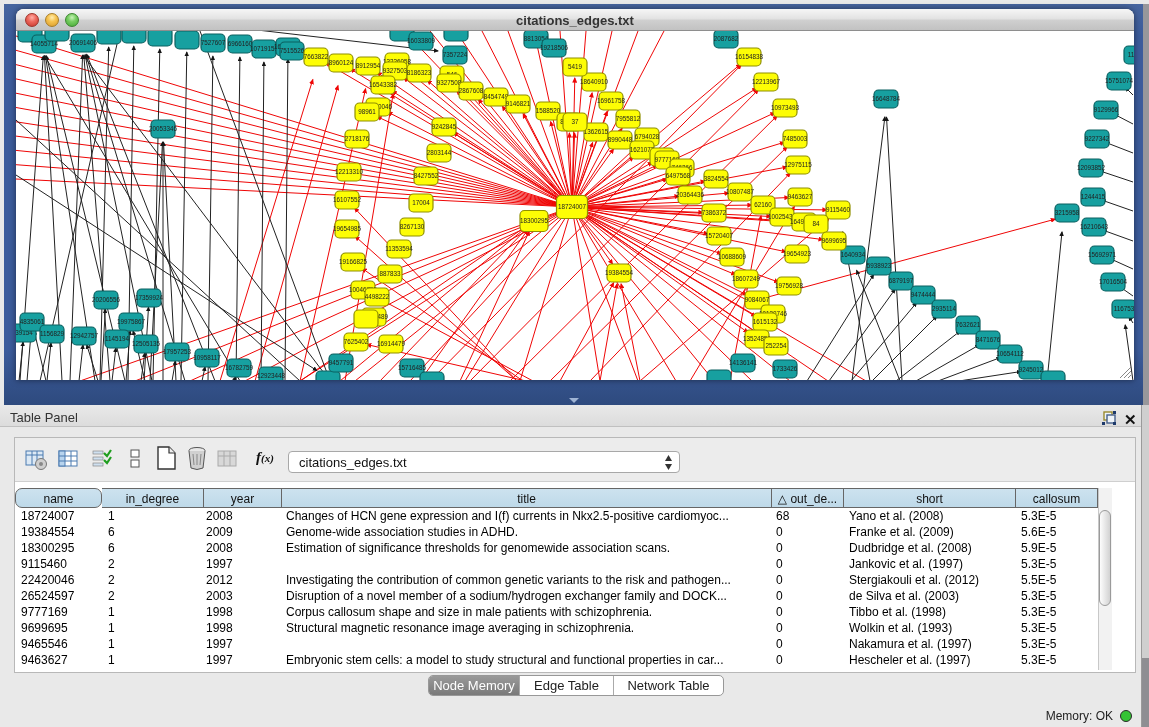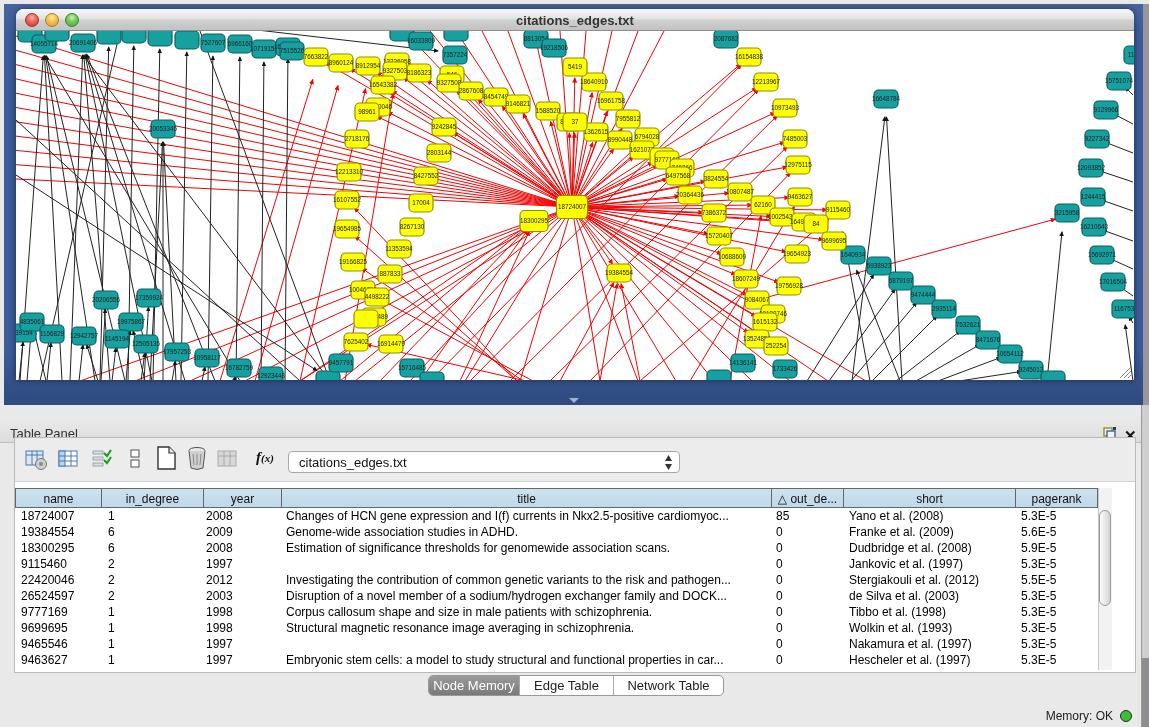--- a/index.html
+++ b/index.html
@@ -20,33 +20,33 @@
   border-bottom:1px solid #8e8e8e;}
 #title{width:1118px;text-align:center;top:4px;font-size:13px;font-weight:bold;color:#333;}
 .tl{top:4px;width:14px;height:14px;border-radius:50%;}
 #tl-r{left:9px;background:radial-gradient(circle at 50% 30%,#ffb0a8 0%,#ee6a5f 40%,#cf4136 85%,#b5352c 100%);border:1px solid #9e352c;}
 #tl-y{left:29px;background:radial-gradient(circle at 50% 30%,#ffedb0 0%,#f6c350 40%,#dfa434 85%,#c28d2a 100%);border:1px solid #a87e28;}
 #tl-g{left:49px;background:radial-gradient(circle at 50% 30%,#c8f2b8 0%,#77cd62 40%,#50b13e 85%,#3f9230 100%);border:1px solid #3c8530;}
 #canvas{left:0;top:22px;width:1118px;height:349px;background:#fff;overflow:hidden;}
 
 #panel{left:0;top:405px;width:1149px;height:322px;background:#e9e9e9;}
 #phead{left:0;top:0;width:1149px;height:22px;
-  background:linear-gradient(180deg,#e9e9e9,#dcdcdc);border-bottom:1px solid #c0c0c0;margin-top:16px;}
+  background:linear-gradient(180deg,#e9e9e9,#dcdcdc);border-bottom:1px solid #c0c0c0;}
 #phead .t{left:10px;top:5px;font-size:13px;color:#333;}
 #pclose{left:1124px;top:6px;font-size:15px;font-weight:bold;color:#111;}
 #content{left:14px;top:32px;width:1122px;height:236px;background:#fff;border:1px solid #b8b8b8;}
 #toolbar{left:0;top:0;width:1120px;height:44px;background:#ececec;border-bottom:1px solid #cfcfcf;}
 #combo{left:273px;top:13px;width:392px;height:22px;background:#fff;border:1px solid #a8a8a8;border-radius:4px;
   font-size:13px;color:#111;padding:3px 0 0 10px;}
 #combo .arr{position:absolute;right:6px;top:3px;}
 
 #thead{left:0;top:50px;width:1084px;height:20px;}
 .hc{position:absolute;top:0;height:20px;background:linear-gradient(180deg,#cde2ef,#bed9e9);
   border:1px solid #666;border-left:none;font-size:12px;color:#111;text-align:center;padding-top:3px;}
-.hc.first{border-left:1px solid #666;}
+.hc.first{border-left:1px solid #666;border-radius:7px;}
 #tbody{left:0;top:70px;width:1084px;height:160px;font-size:12px;color:#000;}
 .row{position:absolute;height:16px;width:1084px;white-space:nowrap;overflow:hidden;}
 .c{position:absolute;top:1px;}
 #vsb{left:1083px;top:50px;width:14px;height:182px;background:#f2f2f2;border-left:1px solid #c8c8c8;}
 #vsbth{left:1084px;top:72px;width:12px;height:96px;border:1px solid #9a9a9a;border-radius:6px;
   background:linear-gradient(90deg,#fdfdfd,#d2d2d2);}
 
 #tabs{left:428px;top:270px;height:21px;border:1px solid #989898;border-radius:5px;background:#fff;
   overflow:hidden;display:flex;}
 .tab{height:21px;font-size:13px;color:#222;text-align:center;padding-top:2px;}
@@ -599,29 +599,29 @@
               <path d="M4.5 0 L8 6 L1 6 Z" fill="#333"></path>
               <path d="M4.5 15 L8 9 L1 9 Z" fill="#333"></path>
             </svg></span></div>
     <div class="abs" id="thead">
           <div class="hc first" style="left:0px;width:87px">name</div>
           <div class="hc" style="left:87px;width:102px">in_degree</div>
           <div class="hc" style="left:189px;width:78px">year</div>
           <div class="hc" style="left:267px;width:490px">title</div>
           <div class="hc" style="left:757px;width:72px">△ out_de...</div>
           <div class="hc" style="left:829px;width:172px">short</div>
-          <div class="hc" style="left:1001px;width:82px">pagerank</div>
+          <div class="hc" style="left:1001px;width:82px">callosum</div>
         </div>
     <div class="abs" id="tbody">
           <div class="row" style="top:0px">
             <span class="c" style="left:6px">18724007</span>
             <span class="c" style="left:93px">1</span>
             <span class="c" style="left:191px">2008</span>
             <span class="c" style="left:271px;width:482px;overflow:hidden">Changes of HCN gene expression and I(f) currents in Nkx2.5-positive cardiomyoc...</span>
-            <span class="c" style="left:761px">85</span>
+            <span class="c" style="left:761px">68</span>
             <span class="c" style="left:834px">Yano et al. (2008)</span>
             <span class="c" style="left:1006px">5.3E-5</span>
           </div>
           <div class="row" style="top:16px">
             <span class="c" style="left:6px">19384554</span>
             <span class="c" style="left:93px">6</span>
             <span class="c" style="left:191px">2009</span>
             <span class="c" style="left:271px;width:482px;overflow:hidden">Genome-wide association studies in ADHD.</span>
             <span class="c" style="left:761px">0</span>
             <span class="c" style="left:834px">Franke et al. (2009)</span>

